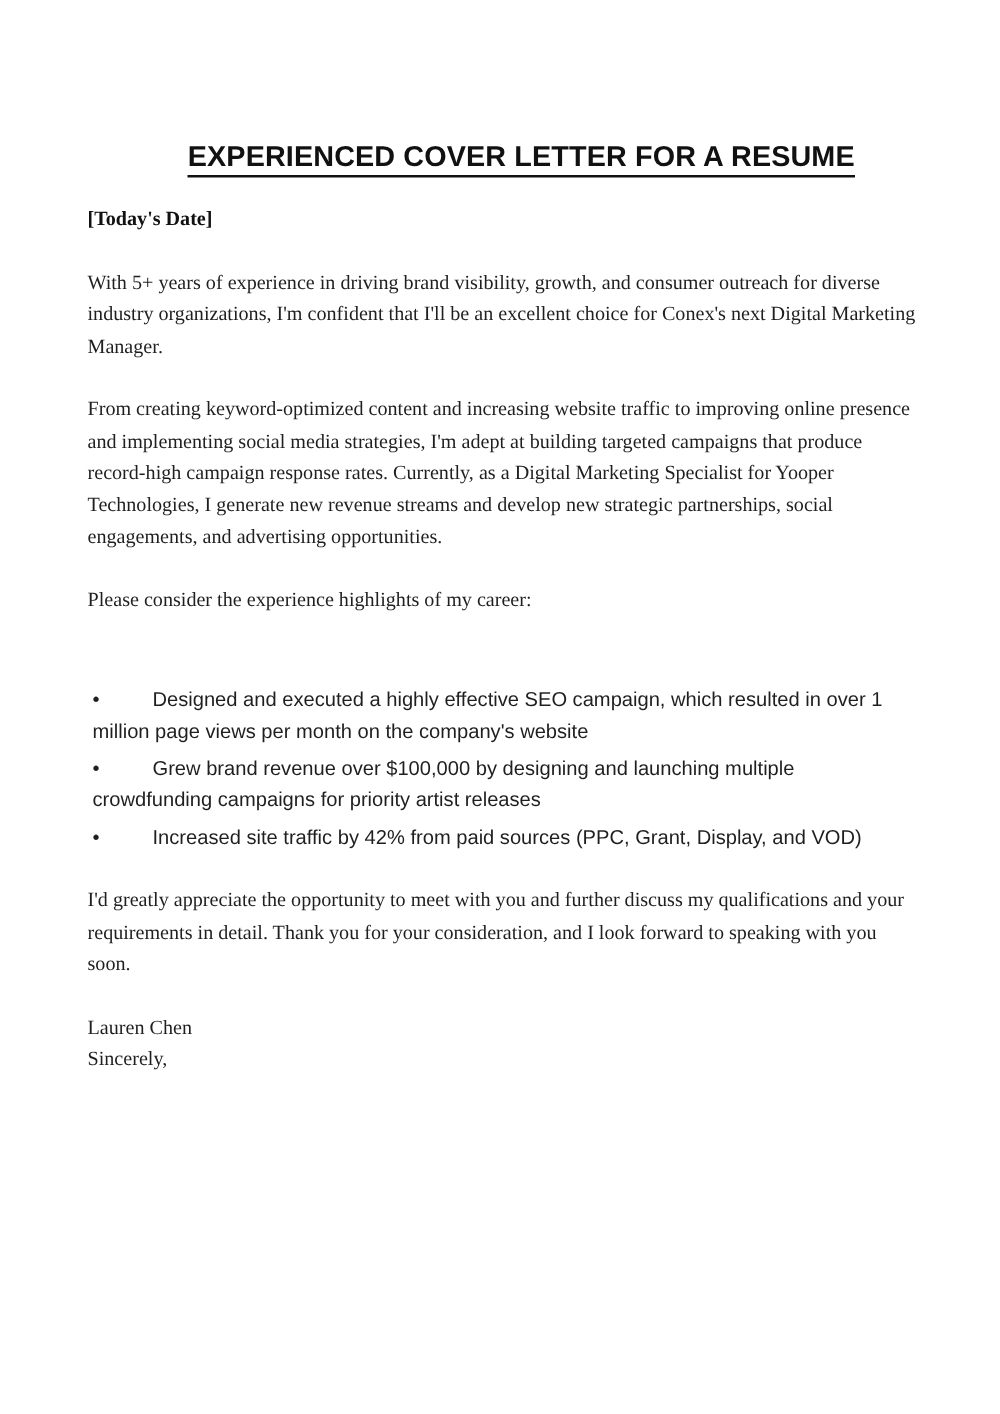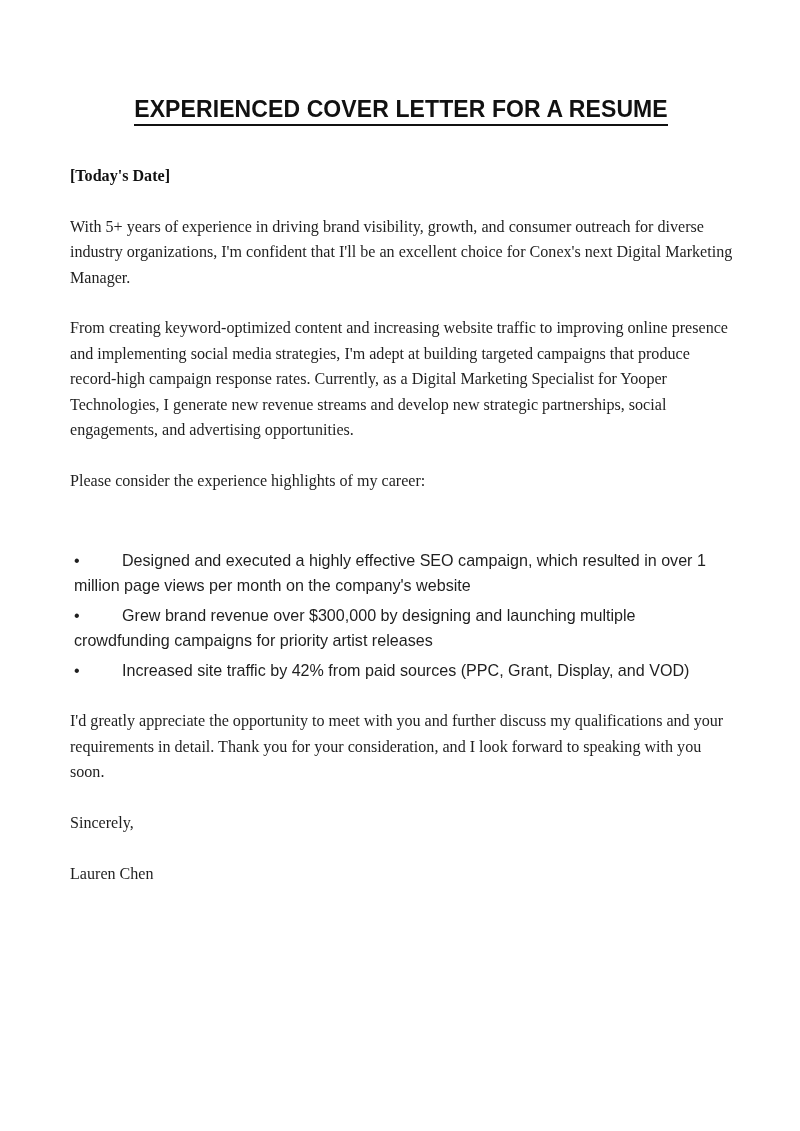--- a/index.html
+++ b/index.html
@@ -22,21 +22,21 @@
   }
   .sheet {
     position: absolute;
     left: 70px;
     top: 0;
     width: 662px;
   }
 
   
   .doc-title {
-    margin: 0;
+    margin: 16px;
     padding: 0;
     position: absolute;
     left: 0;
     top: 96px;
     width: 662px;
     text-align: center;
     font-size: 23px;
     font-weight: bold;
     letter-spacing: 0.1px;
     color: #111111;
@@ -120,31 +120,31 @@
         <span class="line">From creating keyword-optimized content and increasing website traffic to improving online presence and implementing social media strategies, I'm adept at building targeted campaigns that produce record-high campaign response rates. Currently, as a Digital Marketing Specialist for Yooper Technologies, I generate new revenue streams and develop new strategic partnerships, social engagements, and advertising opportunities.</span>
       </p>
 
       <p class="blk">
         <span class="line">Please consider the experience highlights of my career:</span>
       </p>
 
       <div class="bullet-list">
         <span class="spacer-line"></span>
         <div class="bullet-item"><span class="bullet-mark">•</span><span>Designed and executed a highly effective SEO campaign, which resulted in over 1 million page views per month on the company's website</span></div>
-        <div class="bullet-item"><span class="bullet-mark">•</span><span>Grew brand revenue over $300,000 by designing and launching multiple crowdfunding campaigns for priority artist releases</span></div>
+        <div class="bullet-item"><span class="bullet-mark">•</span><span>Grew brand revenue over $100,000 by designing and launching multiple crowdfunding campaigns for priority artist releases</span></div>
         <div class="bullet-item"><span class="bullet-mark">•</span><span>Increased site traffic by 42% from paid sources (PPC, Grant, Display, and VOD)</span></div>
       </div>
 
       <p class="blk">
         <span class="line">I'd greatly appreciate the opportunity to meet with you and further discuss my qualifications and your requirements in detail. Thank you for your consideration, and I look forward to speaking with you soon.</span>
       </p>
 
+      <p class="blk tight">
+        <span class="line">Lauren Chen</span>
+      </p>
+
       <p class="blk">
         <span class="line">Sincerely,</span>
-      </p>
-
-      <p class="blk tight">
-        <span class="line">Lauren Chen</span>
       </p>
 
     </div>
   </div>
 </div>
 
 </body></html>

